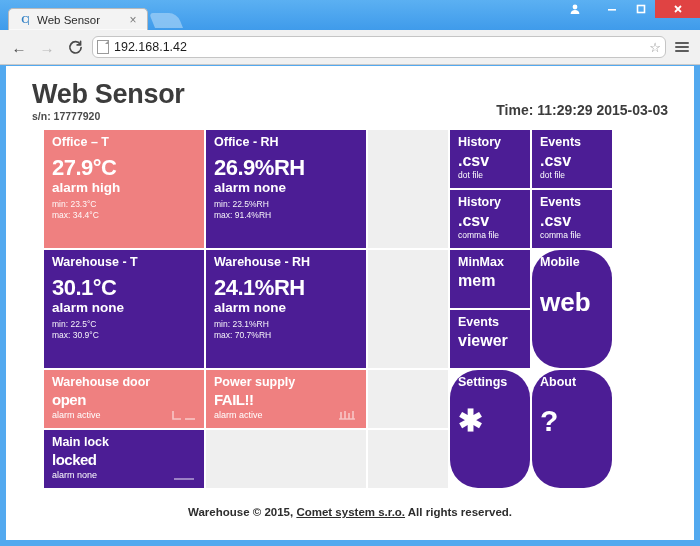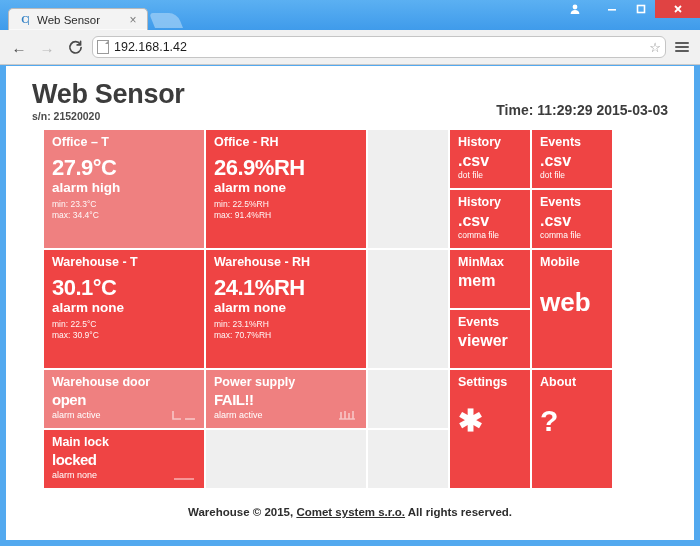--- a/index.html
+++ b/index.html
@@ -213,21 +213,21 @@
   }
 
   .tile {
     position: relative;
     overflow: hidden;
     padding: 6px 8px;
     box-sizing: border-box;
     color: #ffffff;
     line-height: 1.1;
   }
-  .tile.blue { background: #ef4444; }
+  .tile.blue { background: #4c1d95; }
   .tile.red  { background: #ef8080; }
   .tile.gray { background: #efefef; }
 
   .t-name {
     font-size: 12.5px;
     font-weight: bold;
     white-space: nowrap;
   }
   .t-value {
     font-size: 22px;
@@ -269,21 +269,21 @@
   }
   .tile.menu .m-main {
     font-size: 16px;
     font-weight: bold;
     margin-top: 2px;
   }
   .tile.menu .m-sub {
     font-size: 8.5px;
     margin-top: 1px;
   }
-  .tile.menu.tall { display: flex; flex-direction: column; }
+  .tile.menu.tall { display: flex; flex-direction: column; border-radius: 28px; }
   .tile.menu.tall .m-big {
     font-size: 26px;
     font-weight: bold;
     margin-top: 18px;
   }
   .tile.menu.tall .m-glyph {
     font-size: 30px;
     font-weight: bold;
     margin-top: 16px;
     line-height: 1;
@@ -357,21 +357,21 @@
         <span></span>
       </div>
   </div>
 
   <div class="viewport">
     <div class="page">
 
       <div class="page-head">
         <div>
           <div class="brand-title">Web Sensor</div>
-          <div class="brand-sn">s/n: 21520020</div>
+          <div class="brand-sn">s/n: 17777920</div>
         </div>
         <div class="head-time">Time: 11:29:29 2015-03-03</div>
       </div>
 
       <div class="grid">
 
         <div class="tile red" style="grid-column:1;grid-row:1/3">
           <div class="t-name">Office – T</div>
           <div class="t-value">27.9°C</div>
           <div class="t-alarm">alarm high</div>

